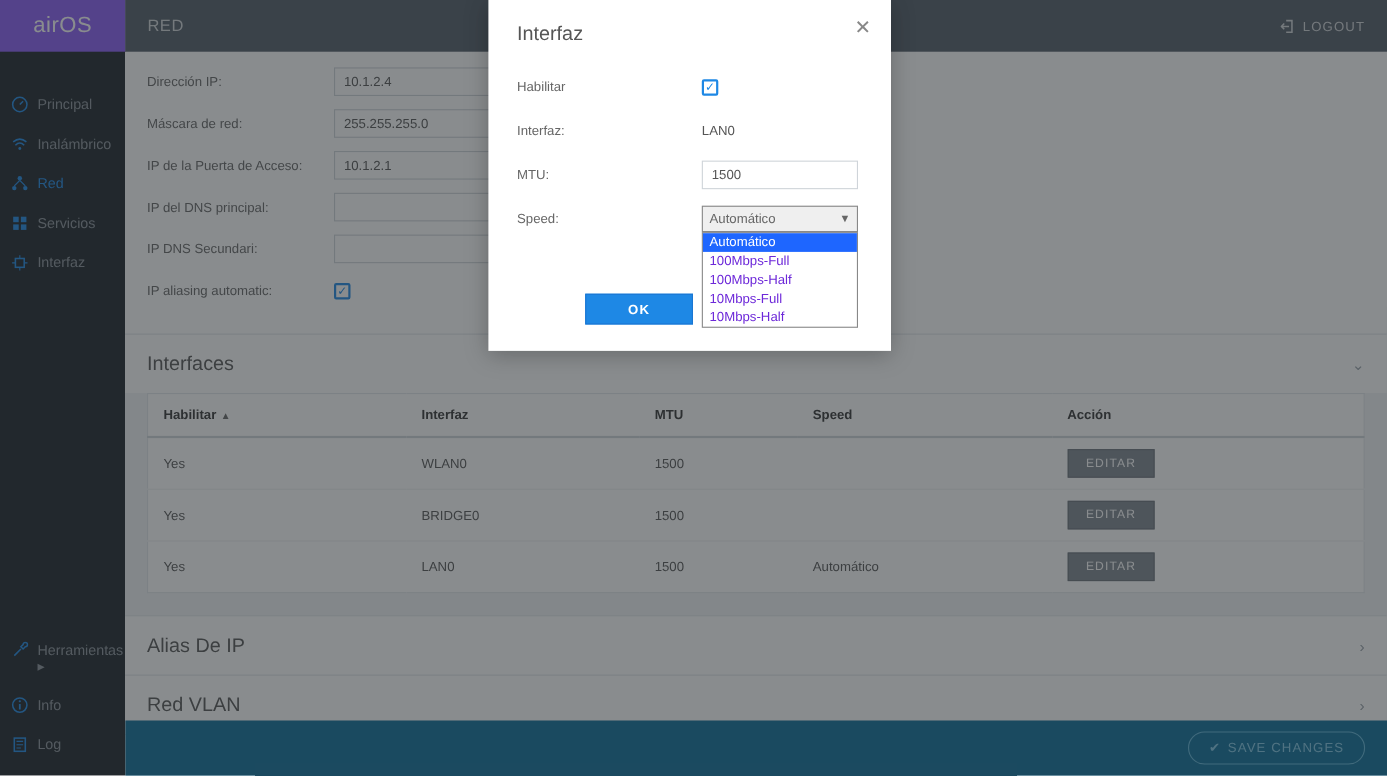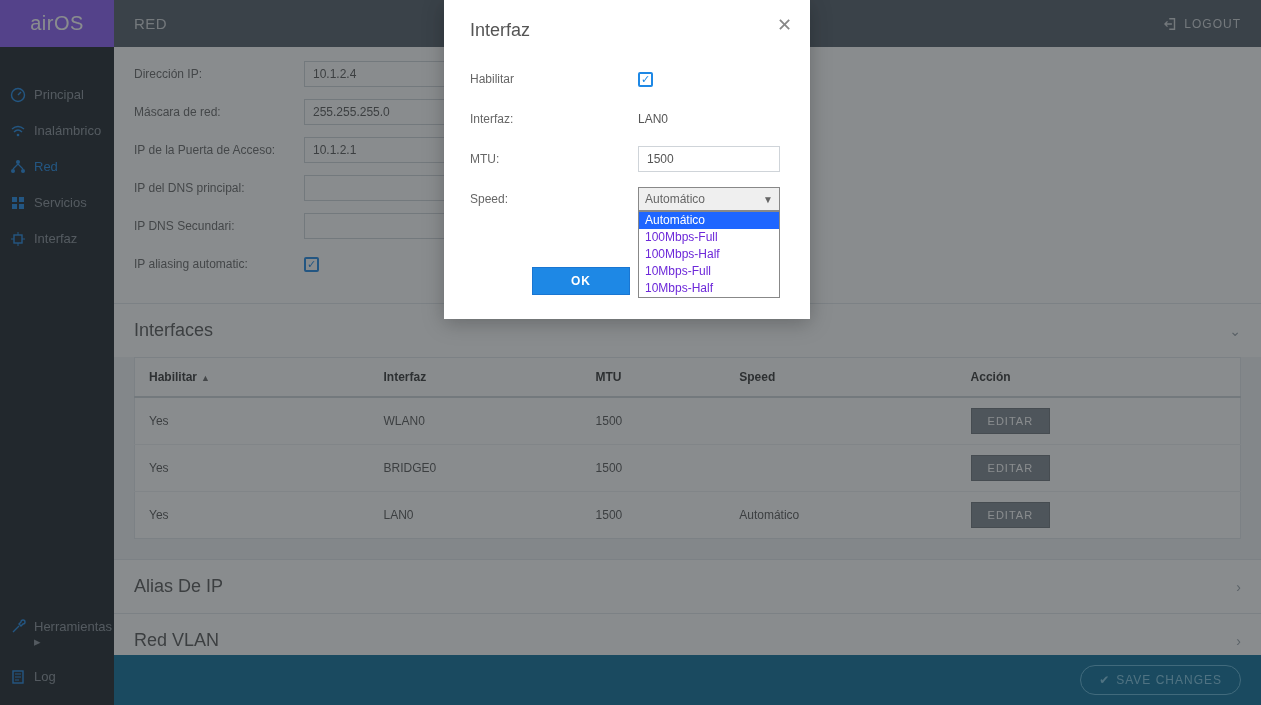--- a/index.html
+++ b/index.html
@@ -120,20 +120,30 @@
         <span class="ico">
             <svg width="16" height="16" viewBox="0 0 16 16">
               <path d="M3 13 L9 7 M11 3 a2 2 0 1 1 2 2 L11 7 9 5 Z" fill="none" stroke="#1e88e5" stroke-width="1.4"></path>
             </svg>
           </span>
         <span><span>Herramientas</span> ▸</span>
       </div>
       <div class="nav-item">
         <span class="ico">
             <svg width="16" height="16" viewBox="0 0 16 16">
+              <circle cx="8" cy="8" r="6.5" fill="none" stroke="#1e88e5" stroke-width="1.4"></circle>
+              <line x1="8" y1="7" x2="8" y2="12" stroke="#1e88e5" stroke-width="1.6"></line>
+              <circle cx="8" cy="4.5" r="1" fill="#1e88e5"></circle>
+            </svg>
+          </span>
+        <span>Info</span>
+      </div>
+      <div class="nav-item">
+        <span class="ico">
+            <svg width="16" height="16" viewBox="0 0 16 16">
               <rect x="3" y="2" width="10" height="12" fill="none" stroke="#1e88e5" stroke-width="1.4"></rect>
               <line x1="5" y1="5" x2="11" y2="5" stroke="#1e88e5"></line>
               <line x1="5" y1="8" x2="11" y2="8" stroke="#1e88e5"></line>
               <line x1="5" y1="11" x2="9" y2="11" stroke="#1e88e5"></line>
             </svg>
           </span>
         <span>Log</span>
       </div>
     </div>
   </div>

